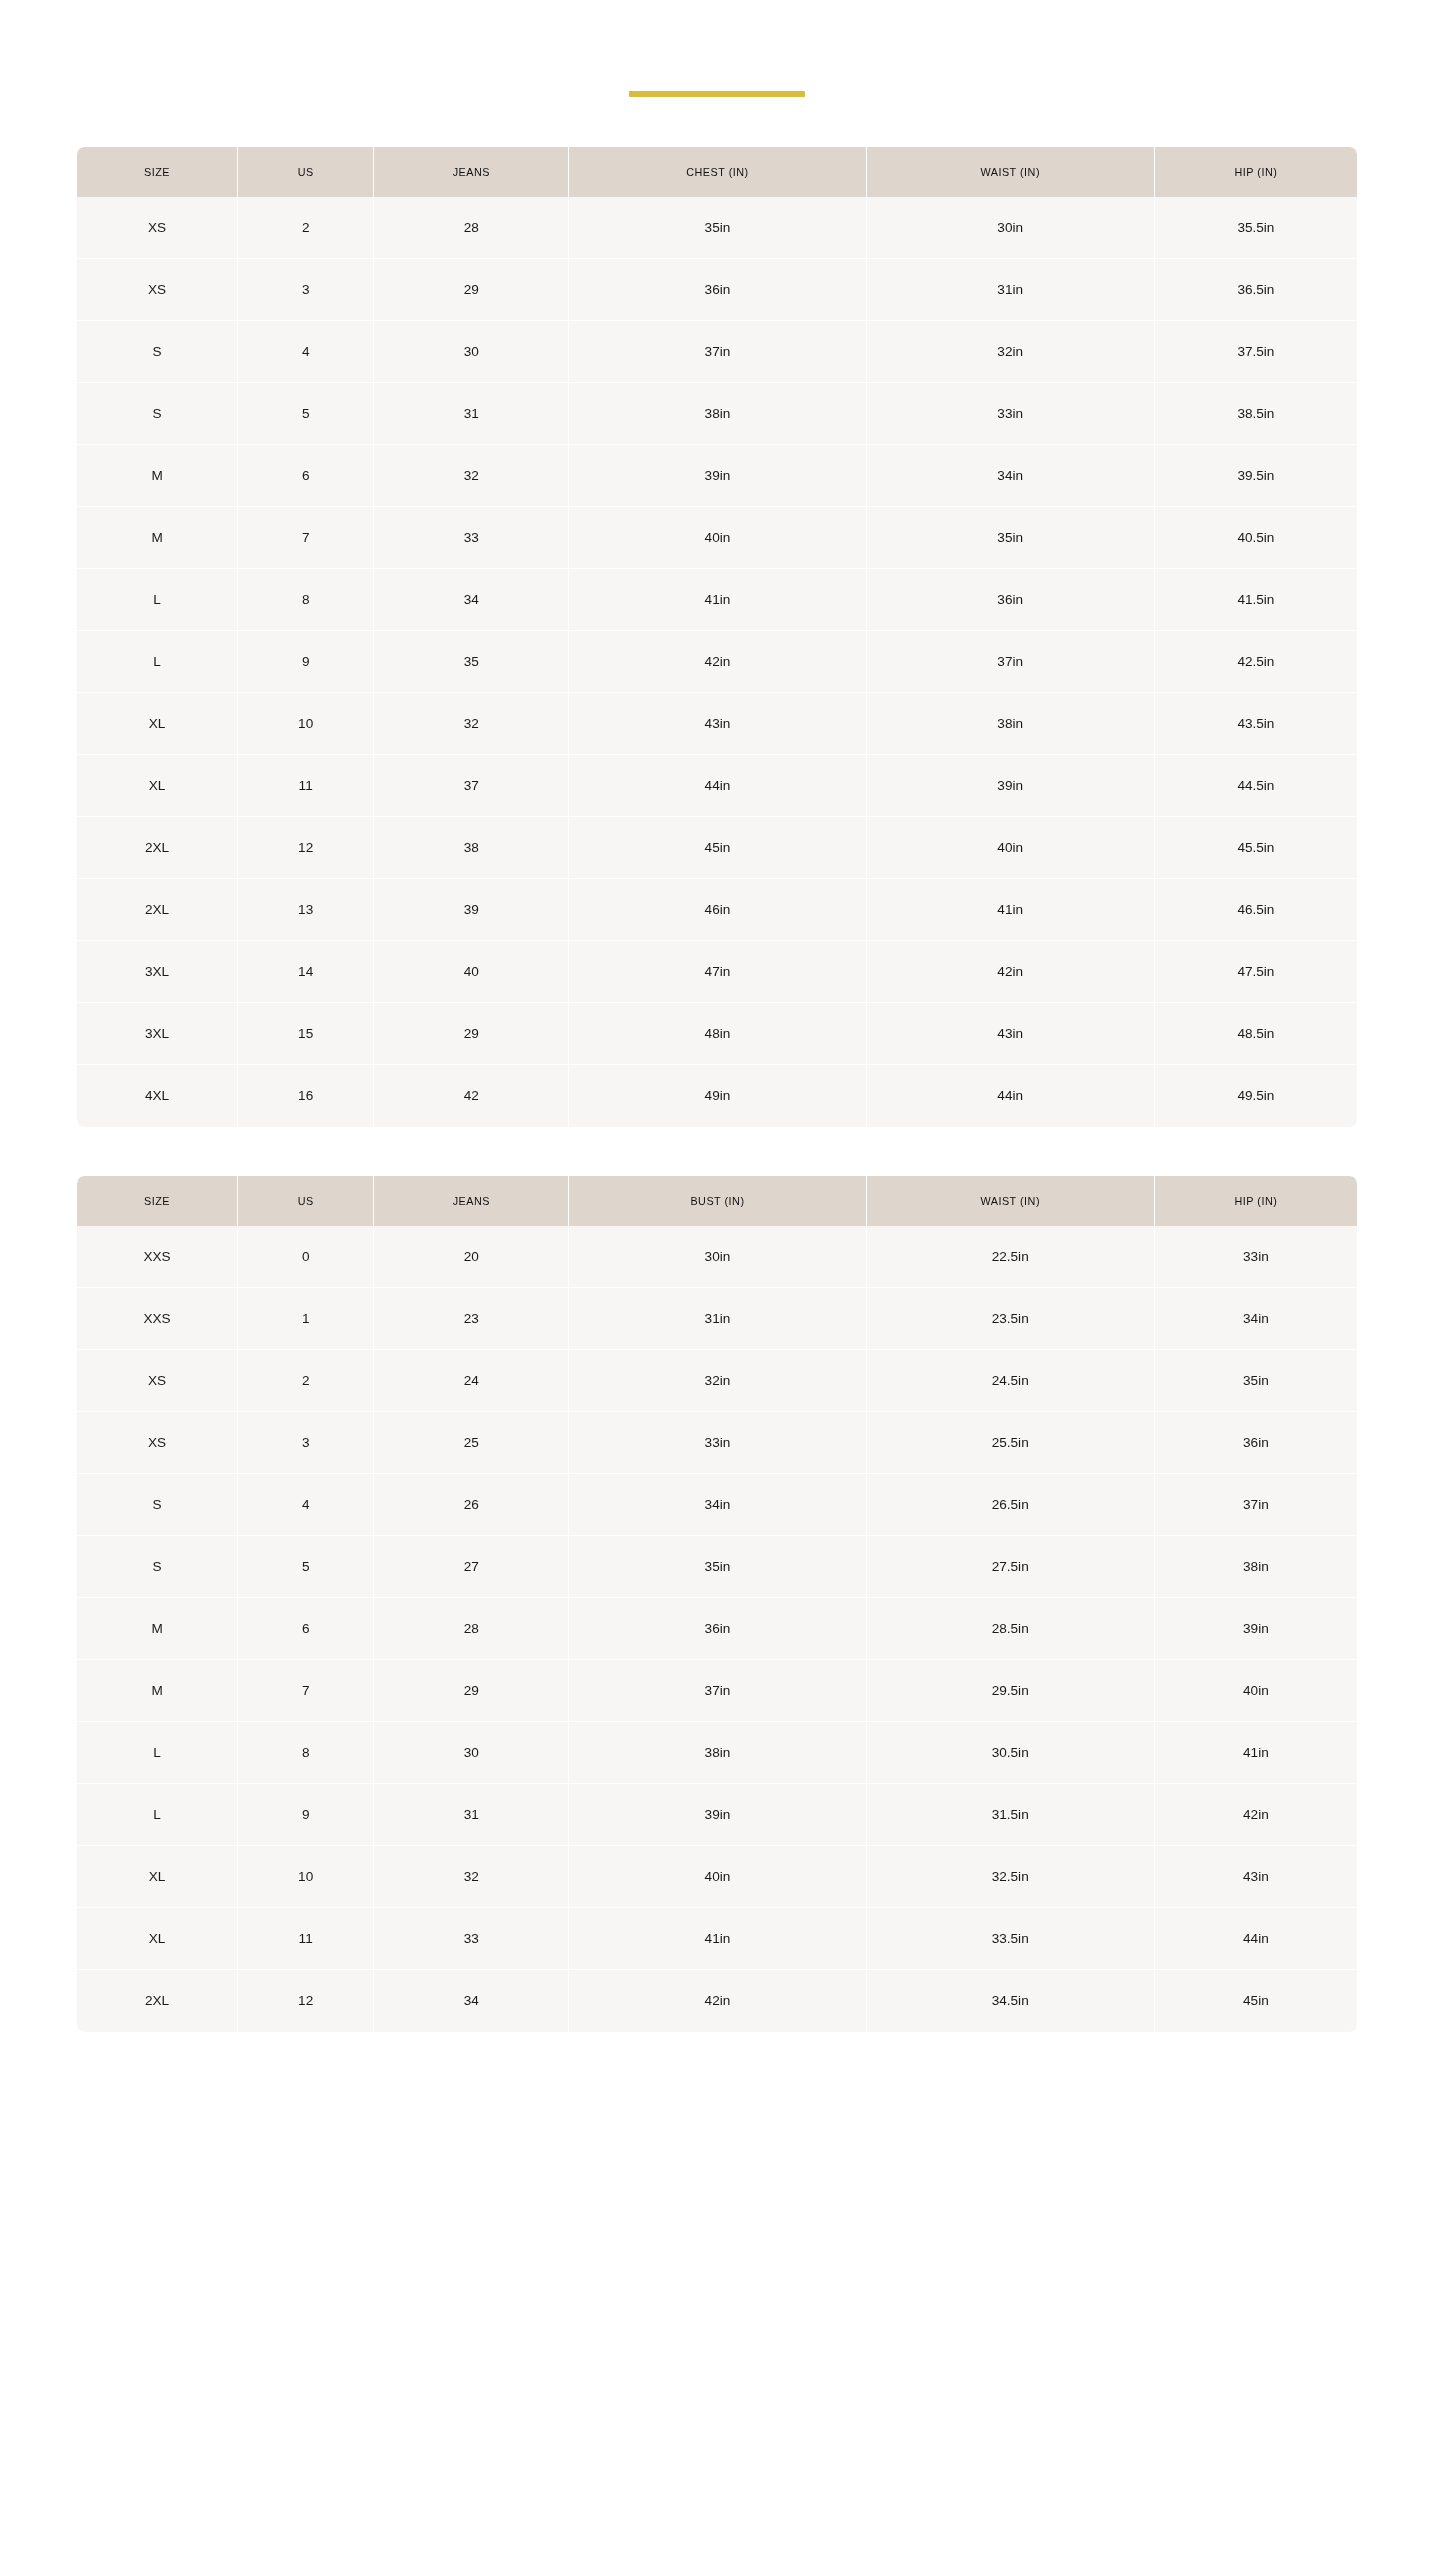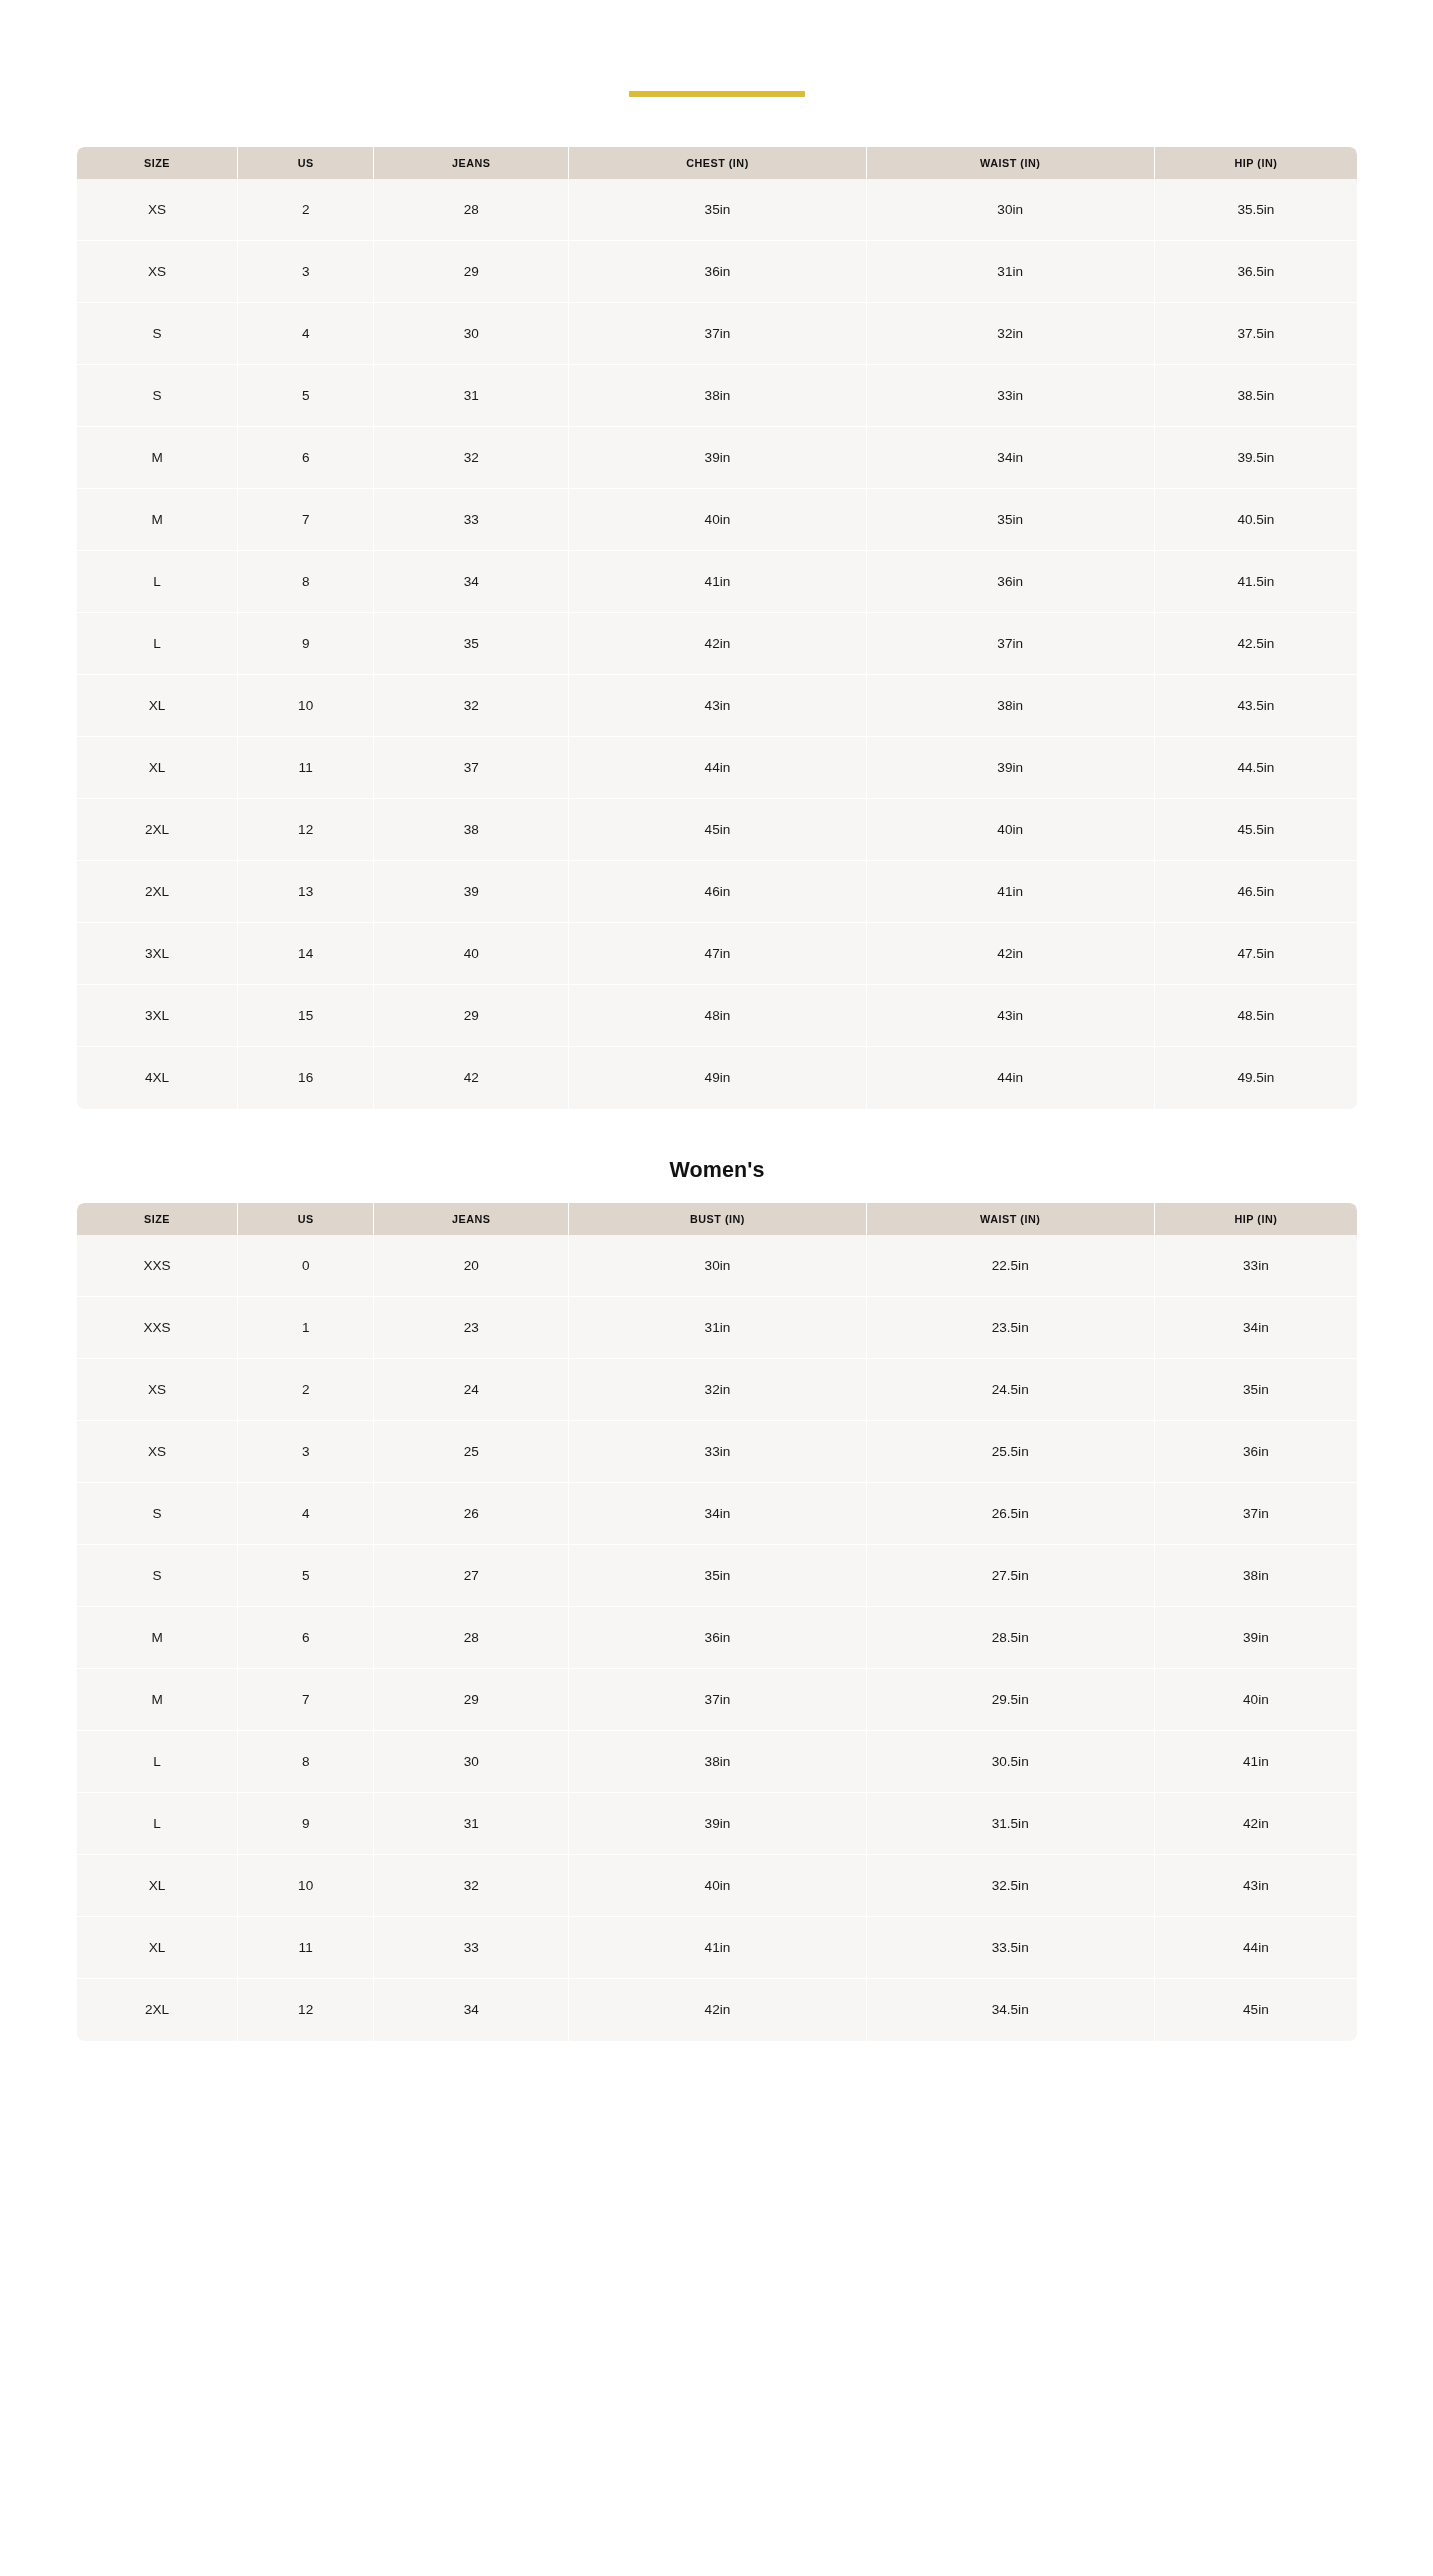--- a/index.html
+++ b/index.html
@@ -78,23 +78,23 @@
     border-spacing: 0;
     table-layout: fixed;
     overflow: hidden;
     border-radius: 7.2px;
   }
 
   .size-table thead th {
     background: #ded5cc;
     color: #111111;
     font-size: 10.8px;
-    font-weight: 700;
+    font-weight: 400;
     letter-spacing: 0.5px;
-    height: 32px;
+    height: 50px;
     text-align: center;
     vertical-align: middle;
     border-right: 1.4px solid #ffffff;
     white-space: nowrap;
   }
   .size-table thead th:last-child { border-right: none; }
   .size-table thead th:first-child { border-top-left-radius: 7.2px; }
   .size-table thead th:last-child  { border-top-right-radius: 7.2px; }
 
   .size-table tbody td {
@@ -272,21 +272,20 @@
             <td>42</td>
             <td>49in</td>
             <td>44in</td>
             <td>49.5in</td>
           </tr>
         </tbody>
     </table>
   </div>
 
   <div class="section section-women">
-    <div class="section-title">Women's</div>
     <table class="size-table">
       <colgroup>
         <col class="c-size">
           <col class="c-us">
           <col class="c-jeans">
         <col class="c-chest">
           <col class="c-waist">
           <col class="c-hip">
       </colgroup>
       <thead>

